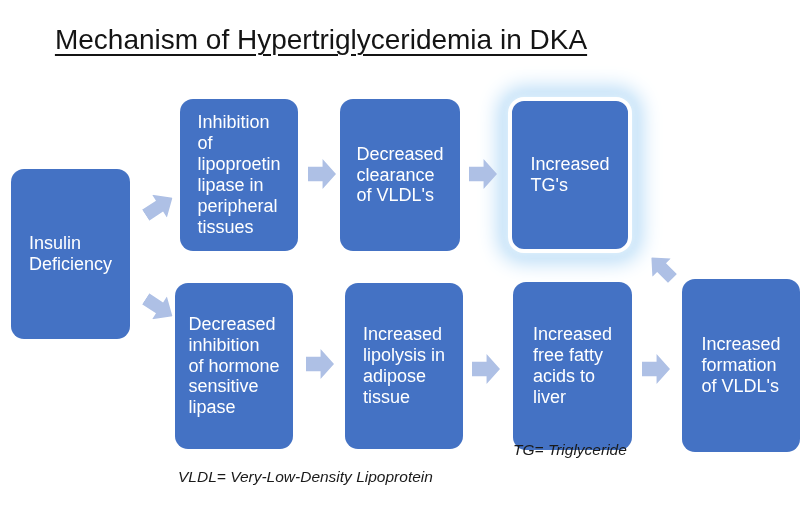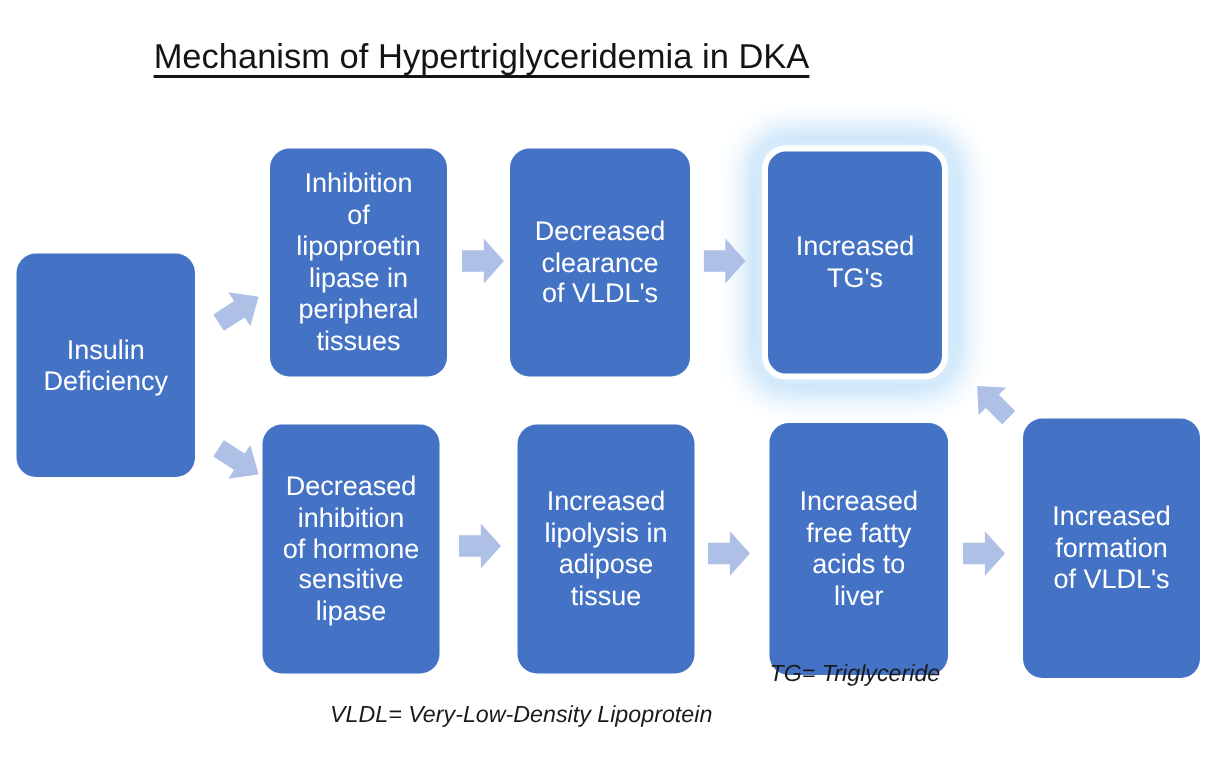--- a/index.html
+++ b/index.html
@@ -14,33 +14,32 @@
     width:806px;height:512px;
     background:#FFFFFF;
     font-family:"Liberation Sans", sans-serif;
     position:relative;
     overflow:hidden;
   }
   .canvas{position:absolute;inset:0;}
   .title{
     position:absolute;left:0;top:24px;width:642px;
     text-align:center;
-    font-size:23px;
+    font-size:28px;
     color:var(--title_color);
     text-decoration:underline;
     text-decoration-thickness:2px;
     text-underline-offset:5px;
   }
   .node{
     position:absolute;
     background:var(--node_fill);
     color:var(--node_text);
     border-radius:13px;
     display:flex;align-items:center;justify-content:center;
-    text-align:center;
     font-size:18px;
     line-height:1.16;
   }
   .node .label{white-space:pre-line;}
   .node.glow{
     border:4px solid #FFFFFF;
     border-radius:16px;
     box-shadow:0 0 6px 3px #DCEEFB, 0 0 20px 10px var(--glow);
   }
   .arrow{
@@ -55,21 +54,21 @@
     color:#1a1a1a;
   }
 </style>
 </head>
 <body>
 
 <div class="canvas">
 
   <div class="title">Mechanism of Hypertriglyceridemia in DKA</div>
 
-  <div class="node" style="left:11px;top:169px;width:119px;height:149px;">
+  <div class="node" style="left:11px;top:169px;width:119px;height:170px;">
     <span class="label">Insulin
 Deficiency</span>
   </div>
 
   <div class="node" style="left:180px;top:99px;width:118px;height:152px;">
     <span class="label">Inhibition
 of
 lipoproetin
 lipase in
 peripheral
@@ -124,17 +123,17 @@
   <div class="arrow" style="left:469px;top:159px;width:28px;height:30px;"></div>
 
   <div class="arrow" style="left:306px;top:349px;width:28px;height:30px;"></div>
 
   <div class="arrow" style="left:472px;top:354px;width:28px;height:30px;"></div>
 
   <div class="arrow" style="left:642px;top:354px;width:28px;height:30px;"></div>
 
   <div class="arrow" style="left:647px;top:255px;width:30px;height:26px;transform:rotate(-135deg);"></div>
 
-  <div class="footnote" style="left:178px;top:468px;margin-left:42px;">VLDL= Very-Low-Density Lipoprotein</div>
+  <div class="footnote" style="left:178px;top:468px;">VLDL= Very-Low-Density Lipoprotein</div>
 
   <div class="footnote" style="left:513px;top:441px;">TG= Triglyceride</div>
 
 </div>
 
 </body></html>

